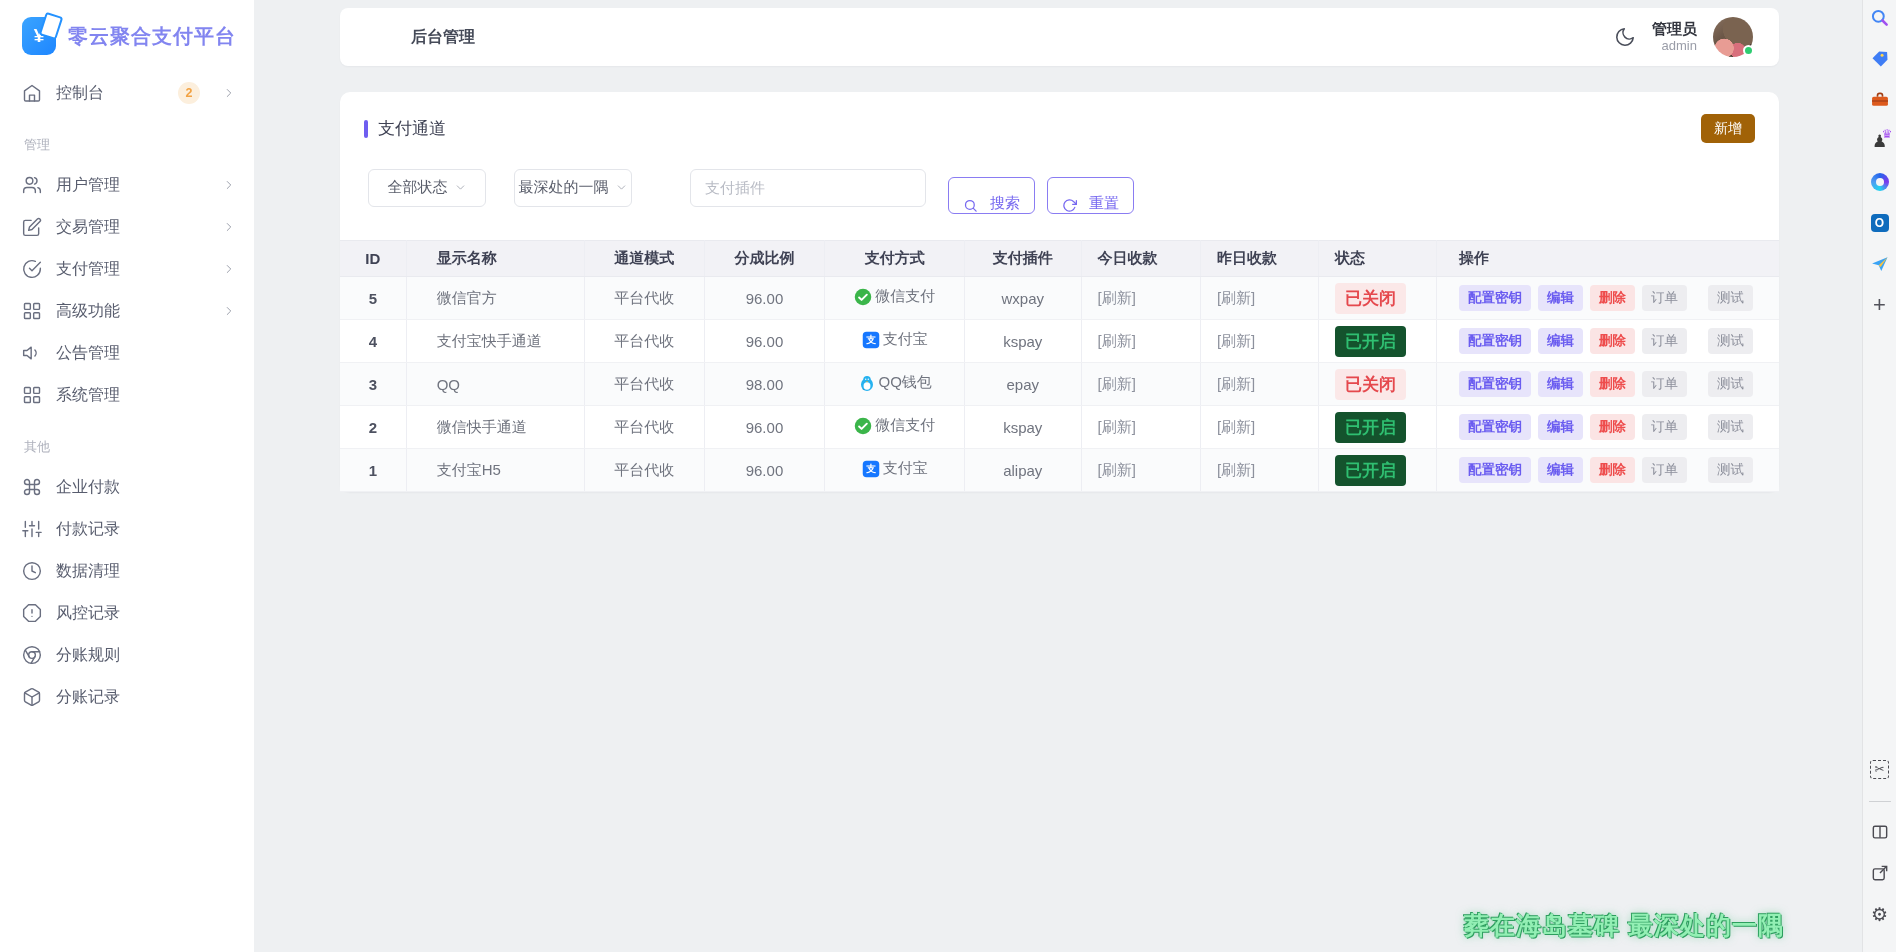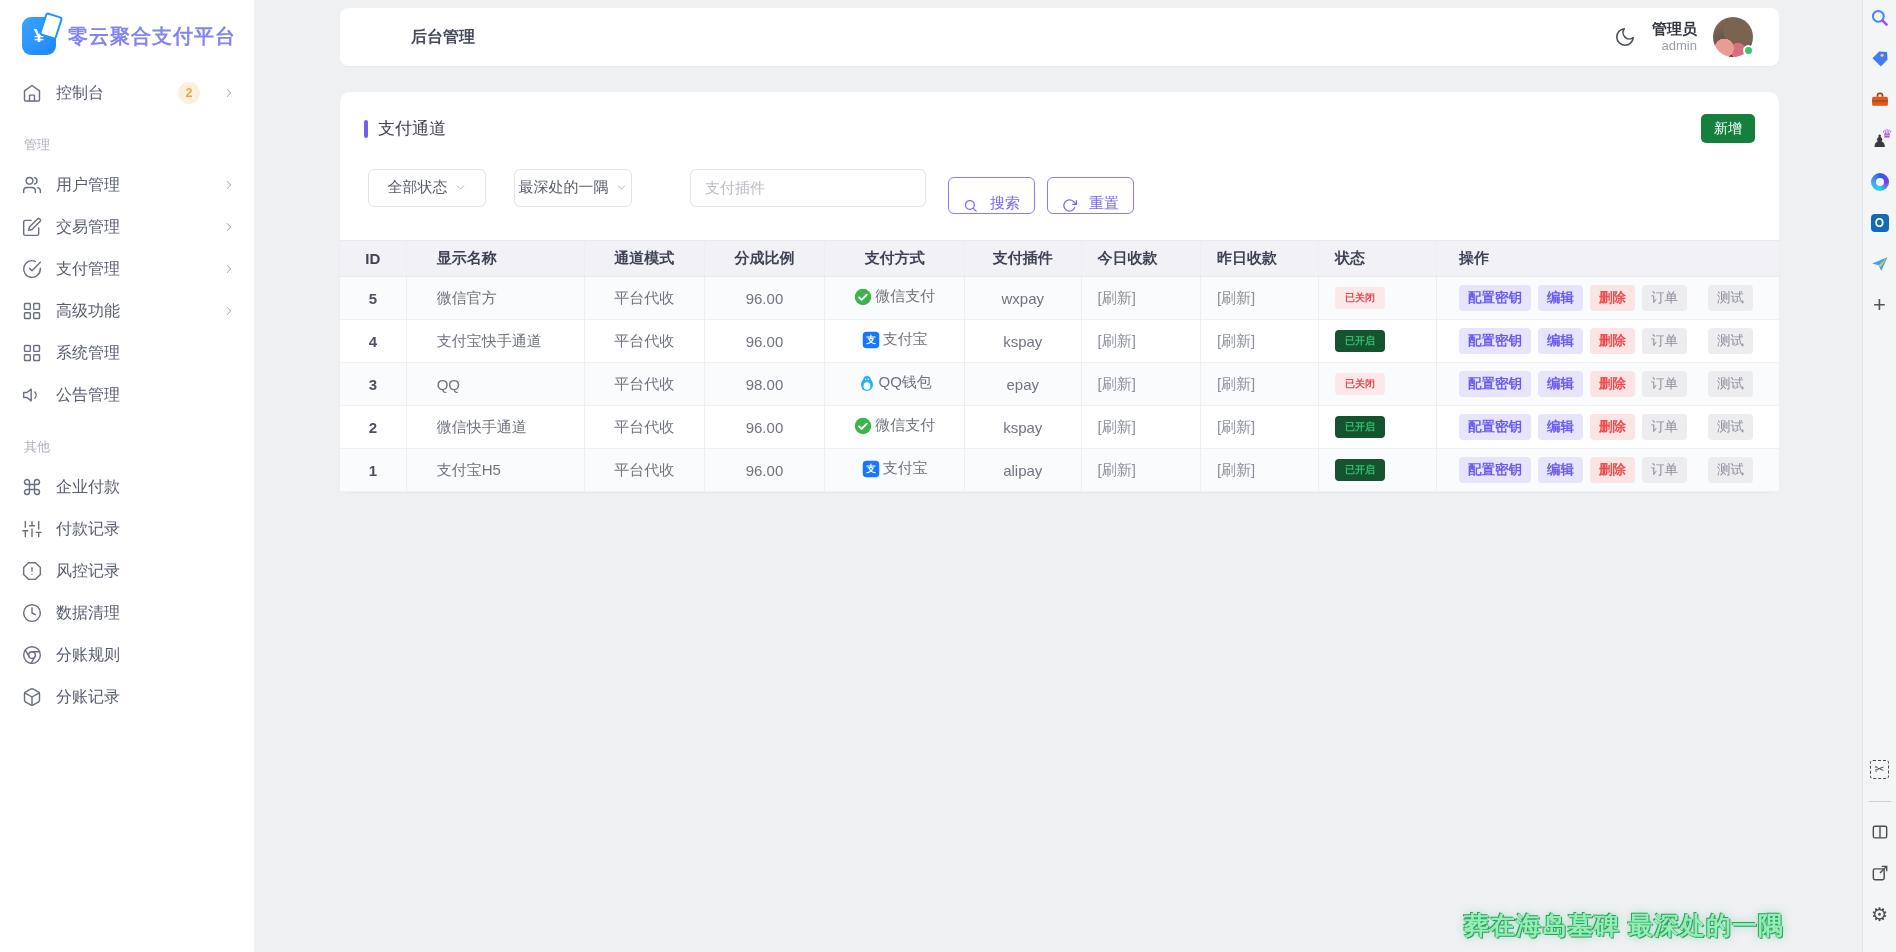--- a/index.html
+++ b/index.html
@@ -41,21 +41,21 @@
       radial-gradient(circle at 62% 84%, #d86f7c 0 18%, transparent 19%),
       radial-gradient(circle at 70% 30%, #7a6350 0 45%, transparent 46%),
       linear-gradient(140deg,#8a7260,#5d4a3c 55%,#3f3228); }
   .avatar .dot { position:absolute; right:-1px; bottom:1px; width:11px; height:11px; border-radius:50%;
     background:#2ecc71; border:2px solid #fff; }
 
   .card { margin-top:26px; background:#fff; border-radius:10px; box-shadow:0 1px 2px rgba(30,34,50,.04); padding-top:22px; }
   .card-head { display:flex; align-items:center; padding:0 24px; }
   .p-title { display:flex; align-items:center; gap:10px; font-size:17px; color:#3f4254; }
   .p-bar { width:4px; height:18px; border-radius:2px; background:#6f5ef0; }
-  .btn-add { margin-left:auto; width:54px; height:29px; border:none; border-radius:5px; background:#15803d;
+  .btn-add { margin-left:auto; width:54px; height:29px; border:none; border-radius:5px; background:#a16207;
     color:#fff; font-size:14px; cursor:pointer; }
 
   .filters { display:flex; align-items:center; margin:18px 24px 0 28px; }
   .f-select { height:38px; border:1px solid #e3e5ea; border-radius:6px; background:#fff; color:#5a5e6b;
     font-size:15px; display:flex; align-items:center; justify-content:center; gap:6px; cursor:pointer; }
   .f-sel-status { width:118px; margin-right:28px; }
   .f-sel-method { width:118px; margin-right:58px; }
   .f-chev { width:13px; height:13px; color:#a7aab4; }
   .f-input { height:38px; border:1px solid #e3e5ea; border-radius:6px; font-size:15px; color:#444; padding:0 14px; outline:none; }
   .f-input::placeholder { color:#b9bcc5; }
@@ -74,21 +74,21 @@
   .grid th:last-child, .grid td:last-child { border-right:none; }
   .grid tbody tr:nth-child(odd) { background:#fafbfc; }
   .col-name { text-align:left !important; padding-left:30px !important; }
   .col-left { text-align:left !important; padding-left:16px !important; }
   .col-ops { text-align:left !important; padding-left:22px !important; }
   td.cell-id { color:#4d5160; font-weight:bold; }
   .pm-cell { display:inline-flex; align-items:center; gap:3px; }
   .pm { width:18px; height:18px; display:inline-flex; }
   .pm svg { width:18px; height:18px; }
   .refresh-link { color:#8d919d; cursor:pointer; }
-  .badge-status { display:inline-block; padding:4px 10px; border-radius:4px; font-size:10px; font-weight:bold; }
+  .badge-status { display:inline-block; padding:4px 10px; border-radius:4px; font-size:17px; font-weight:bold; }
   .st-open { background:#14532d; color:#2fbf71; }
   .st-closed { background:#fbe8e8; color:#e5484d; }
   .op-btn { display:inline-block; padding:4px 9px; border-radius:4px; font-size:13.5px; cursor:pointer; margin-right:7px; }
   .op-purple { background:#e7e4fb; color:#6a5cf0; font-weight:bold; }
   .op-red { background:#fbe4e4; color:#ee4c4c; font-weight:bold; }
   .op-gray { background:#ededf0; color:#8b8e9a; }
   .op-spaced { margin-left:14px; }
   .t-footer { font-size:14.5px; color:#6d717d; padding:6px 6px 8px 4px; }
   .t-footer b { color:#4d5160; }
 
@@ -179,61 +179,61 @@
           <rect x="14" y="14" width="7" height="7" rx="1"></rect>
           <rect x="3" y="14" width="7" height="7" rx="1"></rect>
         </svg>
         <span class="s-label">高级功能</span>
         <svg class="mi s-arrow" viewBox="0 0 24 24">
           <path d="M9 18l6-6-6-6"></path>
         </svg>
       </div>
       <div class="s-item">
         <svg class="mi" viewBox="0 0 24 24">
+          <path d="M11 5 6 9H2v6h4l5 4z"></path>
+          <path d="M15.5 8.5a5 5 0 0 1 0 7"></path>
+        </svg>
+        <span class="s-label">公告管理</span>
+      </div>
+      <div class="s-item">
+        <svg class="mi" viewBox="0 0 24 24">
           <rect x="3" y="3" width="7" height="7" rx="1"></rect>
           <rect x="14" y="3" width="7" height="7" rx="1"></rect>
           <rect x="14" y="14" width="7" height="7" rx="1"></rect>
           <rect x="3" y="14" width="7" height="7" rx="1"></rect>
         </svg>
         <span class="s-label">系统管理</span>
       </div>
-      <div class="s-item">
-        <svg class="mi" viewBox="0 0 24 24">
-          <path d="M11 5 6 9H2v6h4l5 4z"></path>
-          <path d="M15.5 8.5a5 5 0 0 1 0 7"></path>
-        </svg>
-        <span class="s-label">公告管理</span>
-      </div>
       <div class="s-section">其他</div>
       <div class="s-item">
         <svg class="mi" viewBox="0 0 24 24">
           <path d="M18 3a3 3 0 0 0-3 3v12a3 3 0 0 0 3 3 3 3 0 0 0 3-3 3 3 0 0 0-3-3H6a3 3 0 0 0-3 3 3 3 0 0 0 3 3 3 3 0 0 0 3-3V6a3 3 0 0 0-3-3 3 3 0 0 0-3 3 3 3 0 0 0 3 3h12a3 3 0 0 0 3-3 3 3 0 0 0-3-3z"></path>
         </svg>
         <span class="s-label">企业付款</span>
       </div>
       <div class="s-item">
         <svg class="mi" viewBox="0 0 24 24">
           <path d="M4 21v-7M4 10V3M12 21v-9M12 8V3M20 21v-5M20 12V3M1 14h6M9 8h6M17 16h6"></path>
         </svg>
         <span class="s-label">付款记录</span>
+      </div>
+      <div class="s-item">
+        <svg class="mi" viewBox="0 0 24 24">
+          <circle cx="12" cy="12" r="10"></circle>
+          <path d="M12 6v6l4 2"></path>
+        </svg>
+        <span class="s-label">数据清理</span>
       </div>
       <div class="s-item">
         <svg class="mi" viewBox="0 0 24 24">
           <path d="M7.86 2h8.28L22 7.86v8.28L16.14 22H7.86L2 16.14V7.86z"></path>
           <path d="M12 8v4"></path>
           <path d="M12 16h.01"></path>
         </svg>
         <span class="s-label">风控记录</span>
-      </div>
-      <div class="s-item">
-        <svg class="mi" viewBox="0 0 24 24">
-          <circle cx="12" cy="12" r="10"></circle>
-          <path d="M12 6v6l4 2"></path>
-        </svg>
-        <span class="s-label">数据清理</span>
       </div>
       <div class="s-item">
         <svg class="mi" viewBox="0 0 24 24">
           <circle cx="12" cy="12" r="10"></circle>
           <circle cx="12" cy="12" r="4"></circle>
           <path d="M21.17 8H12M3.95 6.06 8.54 14M10.88 21.94 15.46 14"></path>
         </svg>
         <span class="s-label">分账规则</span>
       </div>
       <div class="s-item">

